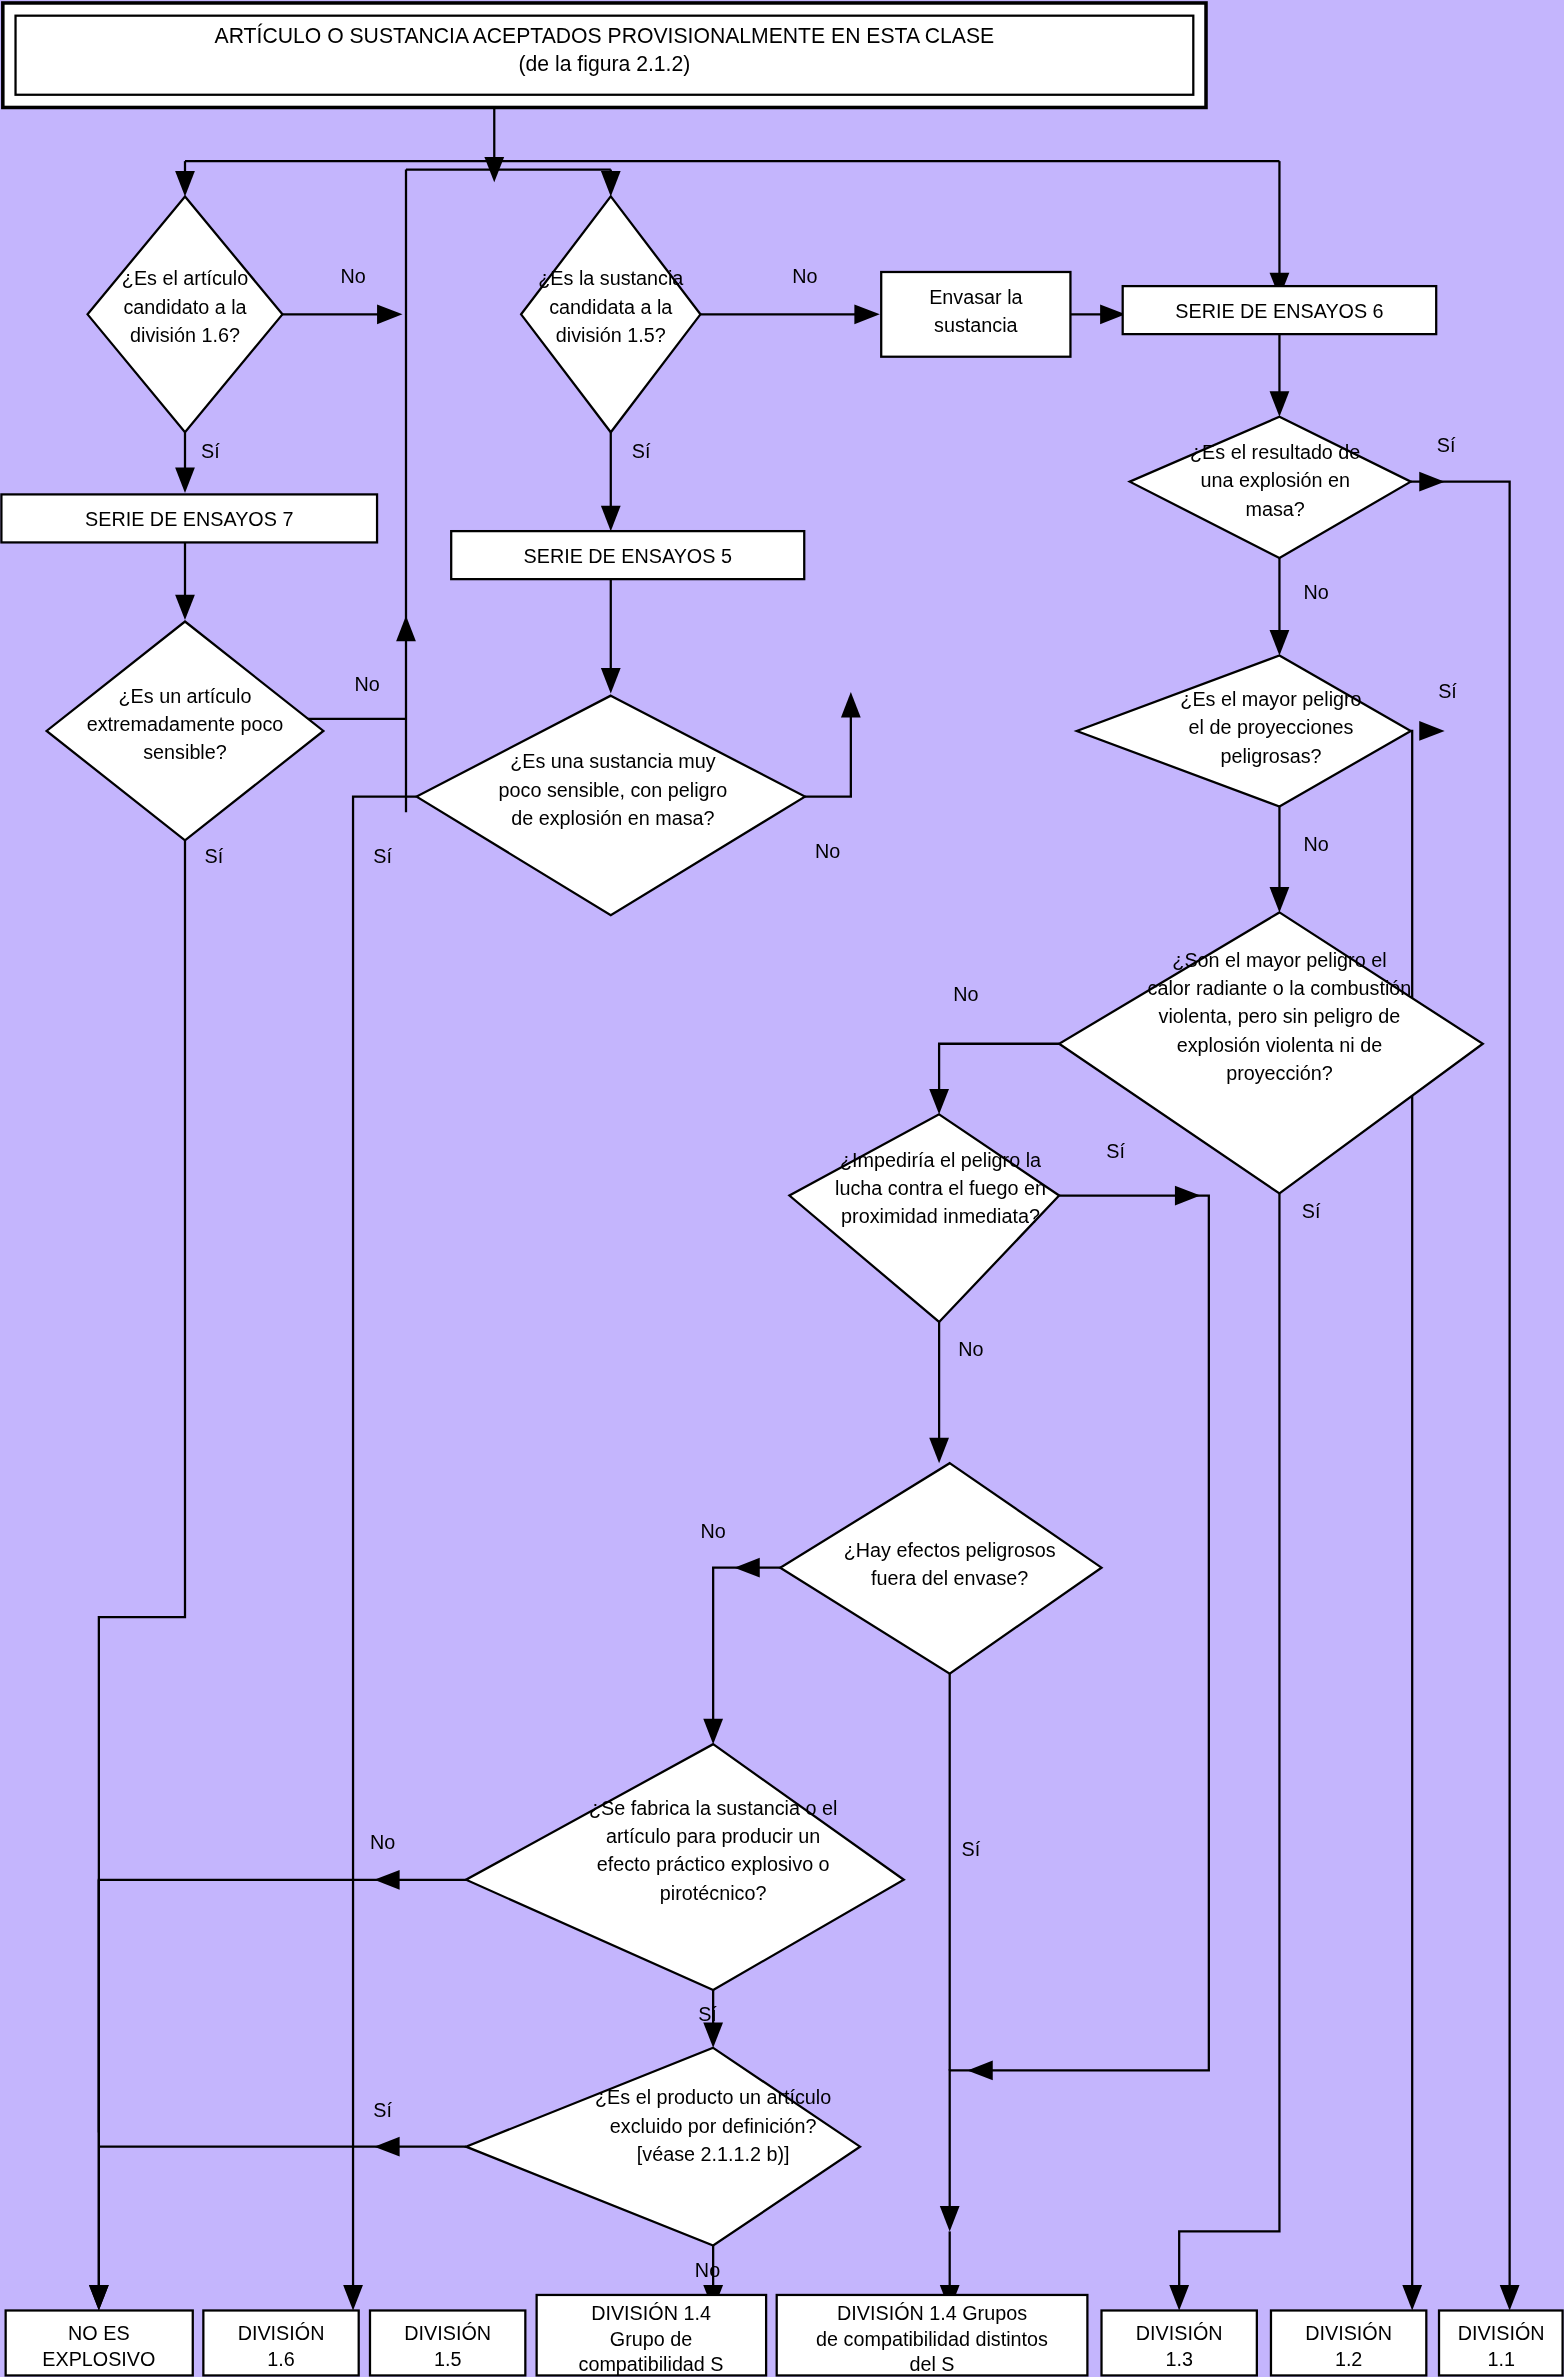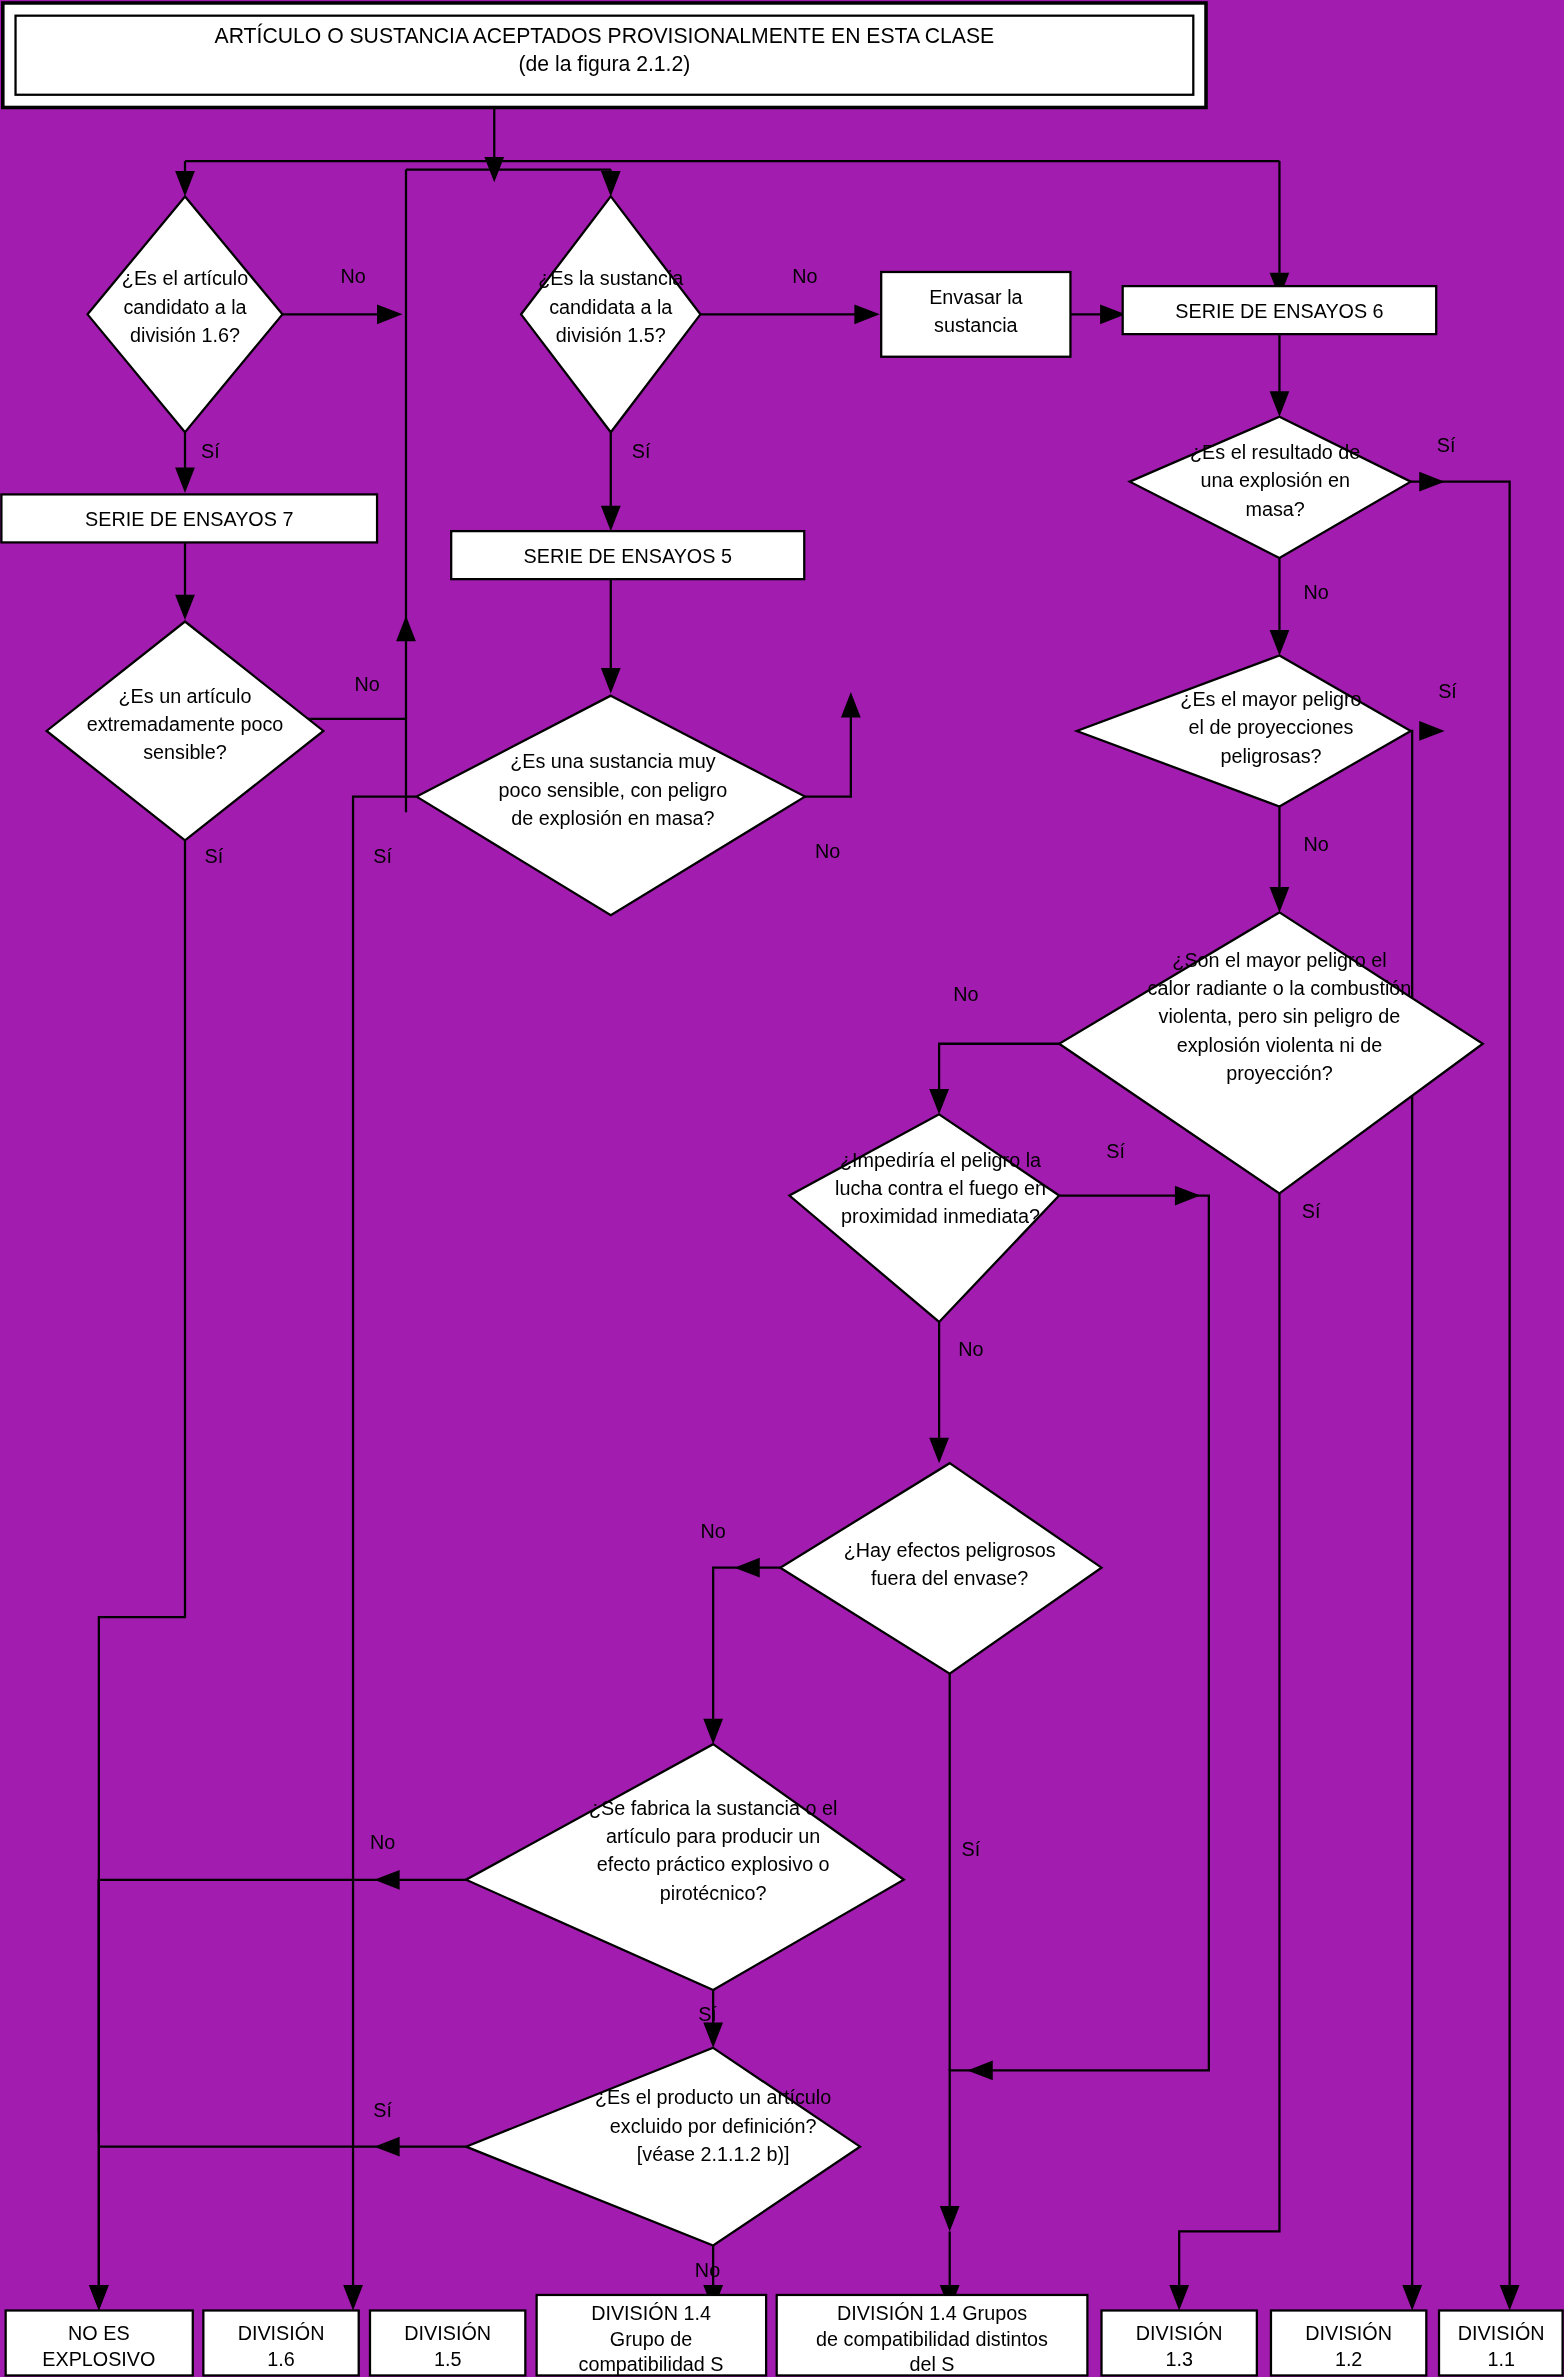--- a/index.html
+++ b/index.html
@@ -7,21 +7,21 @@
     padding: 0;
     background: #ffffff;
   }
   body {
     font-family: "Liberation Sans", sans-serif;
   }
   #chart-root {
     position: relative;
     width: 1564px;
     height: 2377px;
-    background: #a21caf;
+    background: #c4b5fd;
     overflow: hidden;
     text-align: right;
   }
   svg.flow {
     position: absolute;
     left: 0;
     top: 0;
     width: 1564px;
     height: 2377px;
     display: block;

